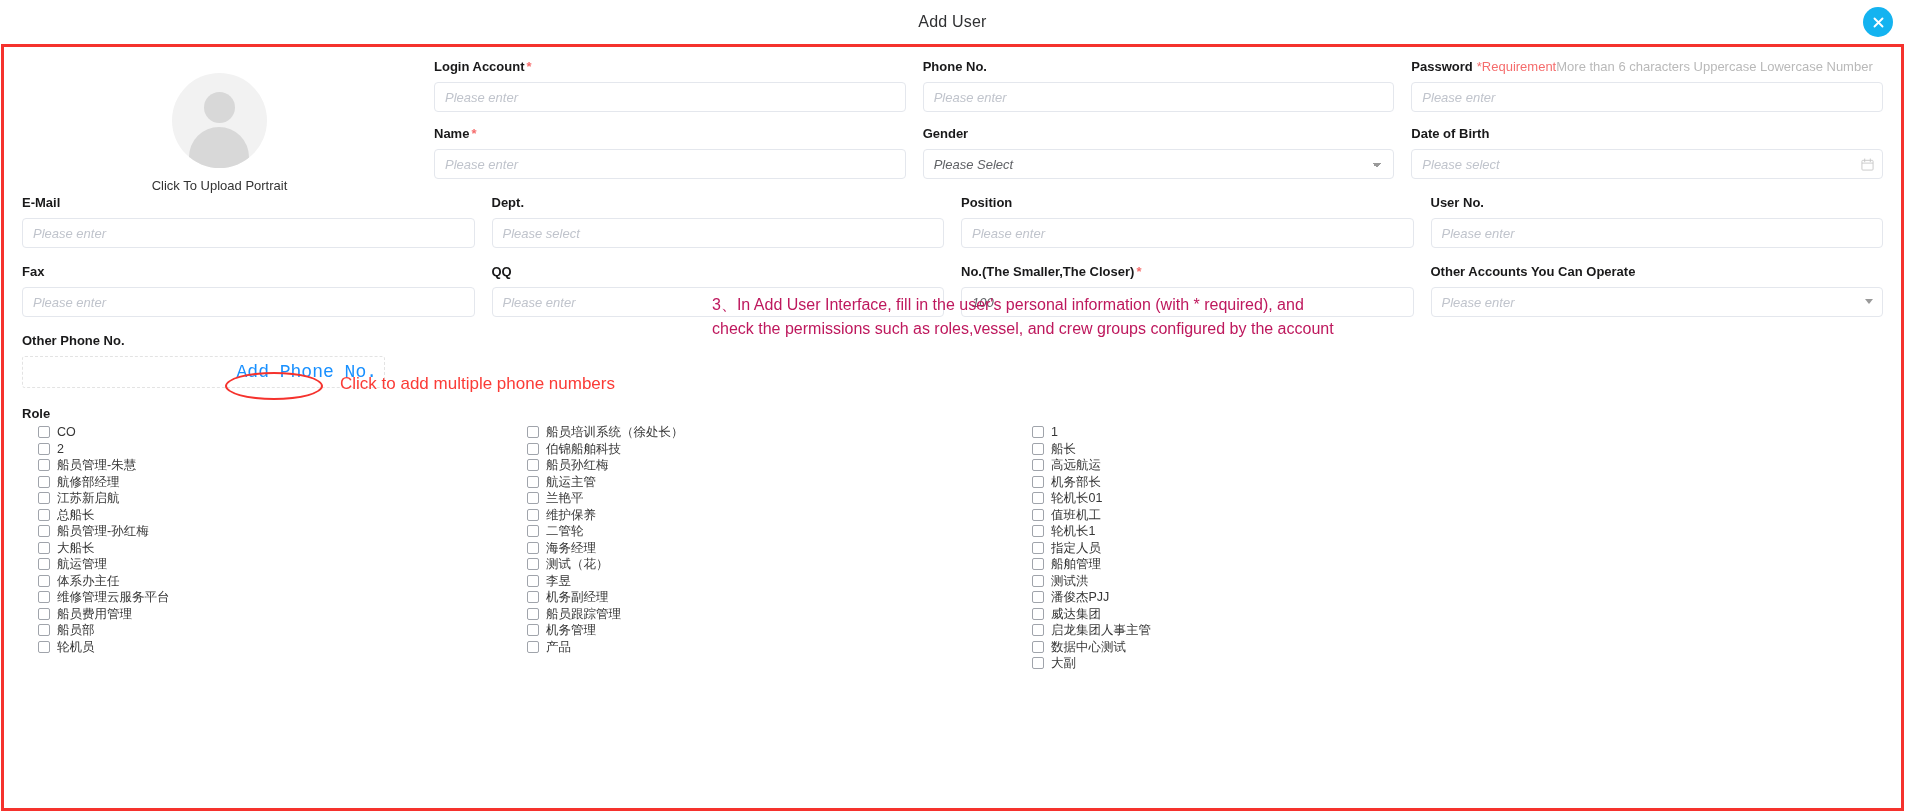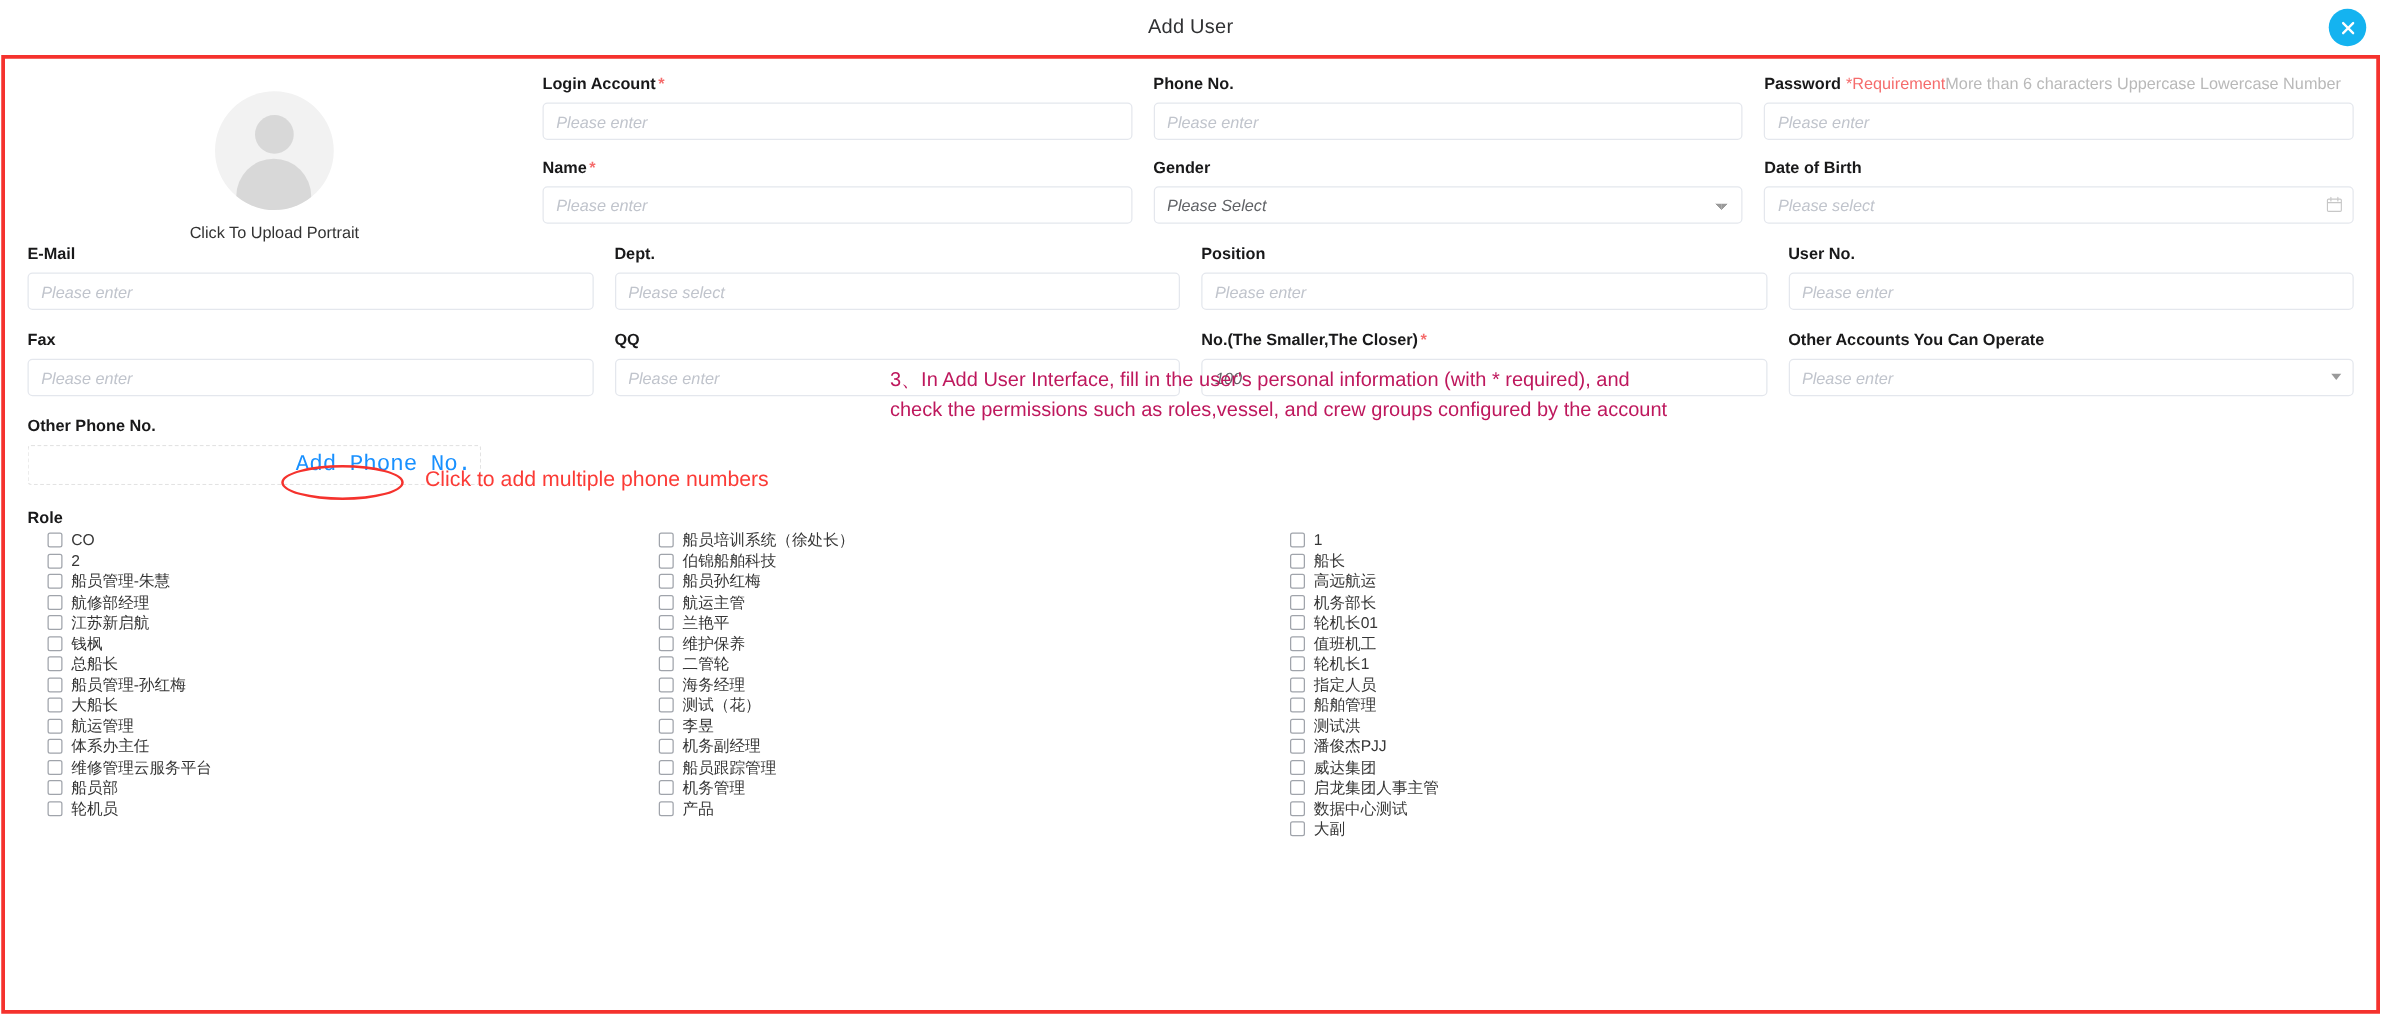--- a/index.html
+++ b/index.html
@@ -396,24 +396,20 @@
             <div class="cb-row">
               <span class="cb-box"></span>
               <span class="cb-label">航修部经理</span>
             </div>
             <div class="cb-row">
               <span class="cb-box"></span>
               <span class="cb-label">江苏新启航</span>
             </div>
             <div class="cb-row">
               <span class="cb-box"></span>
-              <span class="cb-label">钱枫</span>
-            </div>
-            <div class="cb-row">
-              <span class="cb-box"></span>
               <span class="cb-label">总船长</span>
             </div>
             <div class="cb-row">
               <span class="cb-box"></span>
               <span class="cb-label">船员管理-孙红梅</span>
             </div>
             <div class="cb-row">
               <span class="cb-box"></span>
               <span class="cb-label">大船长</span>
             </div>
@@ -421,20 +417,24 @@
               <span class="cb-box"></span>
               <span class="cb-label">航运管理</span>
             </div>
             <div class="cb-row">
               <span class="cb-box"></span>
               <span class="cb-label">体系办主任</span>
             </div>
             <div class="cb-row">
               <span class="cb-box"></span>
               <span class="cb-label">维修管理云服务平台</span>
+            </div>
+            <div class="cb-row">
+              <span class="cb-box"></span>
+              <span class="cb-label">船员费用管理</span>
             </div>
             <div class="cb-row">
               <span class="cb-box"></span>
               <span class="cb-label">船员部</span>
             </div>
             <div class="cb-row">
               <span class="cb-box"></span>
               <span class="cb-label">轮机员</span>
             </div>
           </div>

